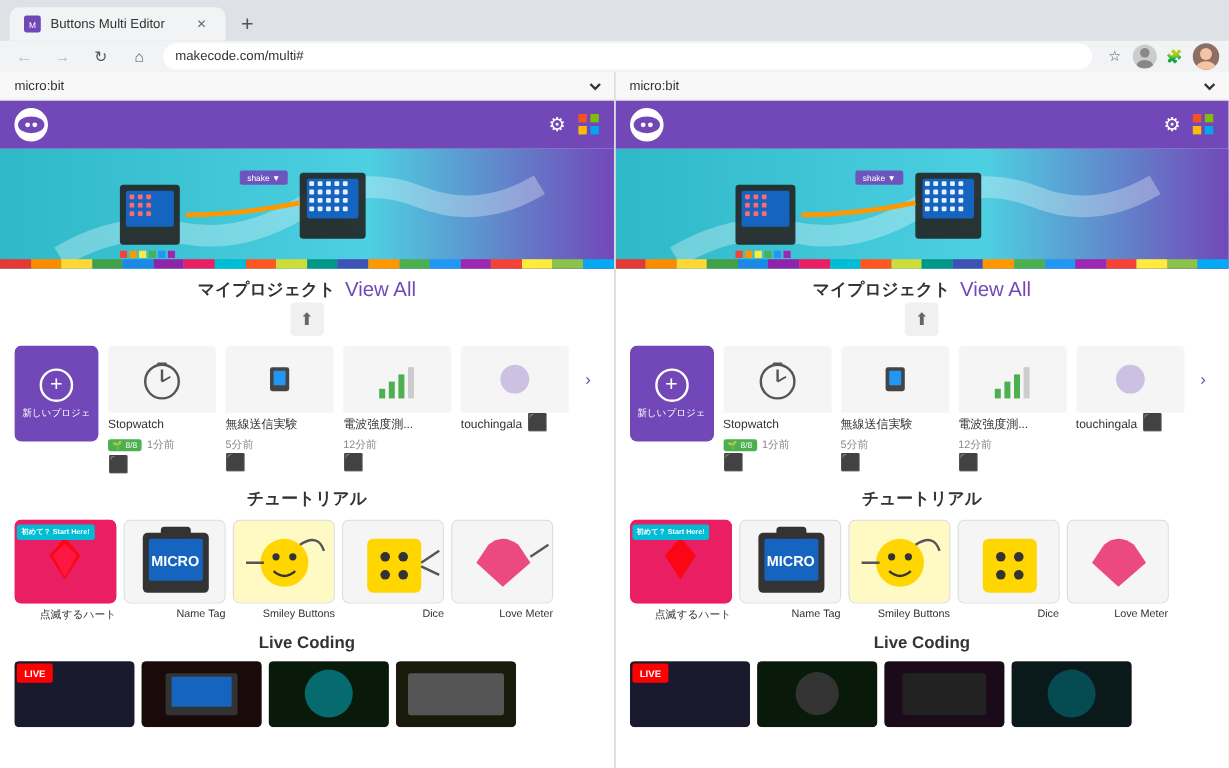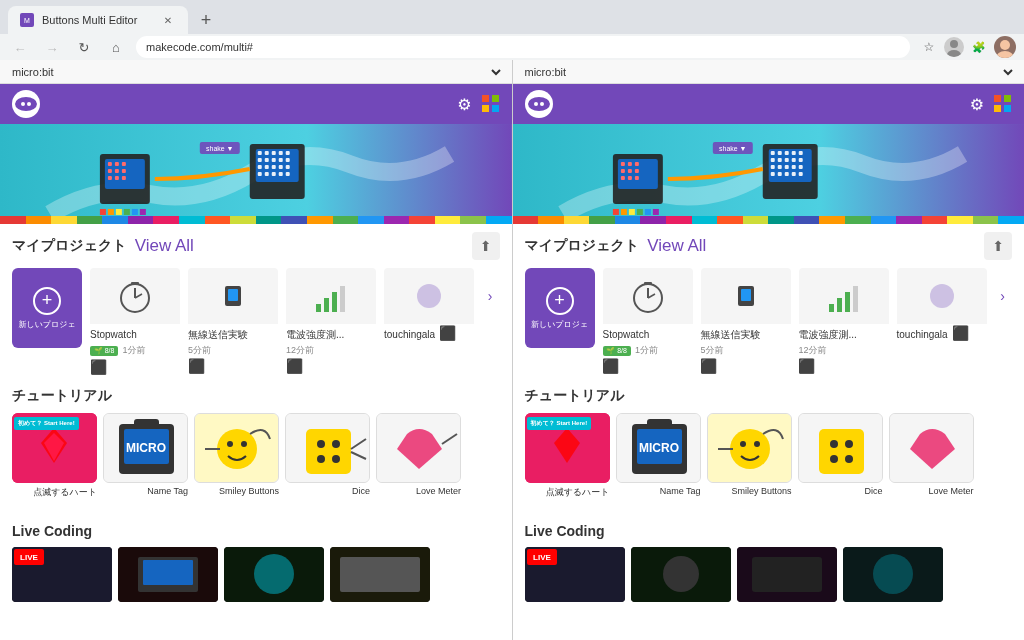--- a/index.html
+++ b/index.html
@@ -31,21 +31,21 @@
     .app-header-right { display: flex; align-items: center; gap: 10px; }
     .gear-icon { color: white; font-size: 16px; cursor: pointer; }
     .windows-logo { display: grid; grid-template-columns: 1fr 1fr; gap: 2px; width: 18px; height: 18px; }
     .win-sq { width: 7px; height: 7px; }
 
     
     .hero-banner { height: 100px; background: linear-gradient(135deg, #2eb8c8 0%, #4dd4e0 40%, #7248b9 100%); position: relative; overflow: hidden; }
 
     
     .content-area { padding: 8px 12px; overflow-y: auto; height: calc(580px - 24px - 40px - 100px); }
-    .section-header { display: flex; align-items: center; justify-content: space-between; margin-bottom: 8px; }
+    .section-header { display: flex; align-items: center; justify-content: flex-end; margin-bottom: 8px; flex-direction: column; }
     .section-title { font-size: 14px; font-weight: 600; color: #333; }
     .view-all { color: #7248b9; font-size: 17px; text-decoration: none; cursor: pointer; margin-left: 8px; }
     .upload-icon { width: 28px; height: 28px; background: #f0f0f0; border-radius: 4px; display: flex; align-items: center; justify-content: center; cursor: pointer; font-size: 14px; color: #666; }
 
     
     .projects-row { display: flex; gap: 8px; margin-bottom: 12px; overflow: hidden; }
     .project-card { flex-shrink: 0; }
     .new-project-card { width: 70px; background: #7248b9; border-radius: 6px; height: 80px; display: flex; flex-direction: column; align-items: center; justify-content: center; cursor: pointer; }
     .plus-circle { width: 28px; height: 28px; border: 2px solid white; border-radius: 50%; display: flex; align-items: center; justify-content: center; color: white; font-size: 18px; margin-bottom: 4px; }
     .project-item { width: 90px; }
@@ -60,21 +60,21 @@
     .tutorials-row { display: flex; gap: 6px; overflow: hidden; }
     .tutorial-card { width: 85px; flex-shrink: 0; }
     .tutorial-thumb { width: 85px; height: 70px; border-radius: 6px; overflow: hidden; background: #f0f0f0; position: relative; }
     .tutorial-name { font-size: 9px; color: #333; margin-top: 3px; text-align: right; }
     .tut-nametag { background: #f5f5f5; border: 1px solid #ddd; }
     .tut-smiley { background: #f5f5f5; border: 1px solid #ddd; }
     .tut-dice { background: #f5f5f5; border: 1px solid #ddd; }
     .tut-love { background: #f5f5f5; border: 1px solid #ddd; }
 
     
-    .live-section { margin-top: 24px; }
+    .live-section { margin-top: 8px; }
     .live-row { display: flex; gap: 6px; overflow: hidden; }
     .live-card { width: 100px; height: 55px; background: #222; border-radius: 4px; flex-shrink: 0; position: relative; overflow: hidden; text-align: right; }
     .logo-oval-inner { width: 22px; height: 14px; background: #7248b9; border-radius: 50%; display: flex; align-items: center; justify-content: center; }
     .logo-dots { display: flex; gap: 2px; }
     .logo-dot { width: 4px; height: 4px; background: white; border-radius: 50%; }
     .logo-dot.left { }
     .logo-dot.right { }
 
     
     .hero-svg { width: 100%; height: 100%; }

